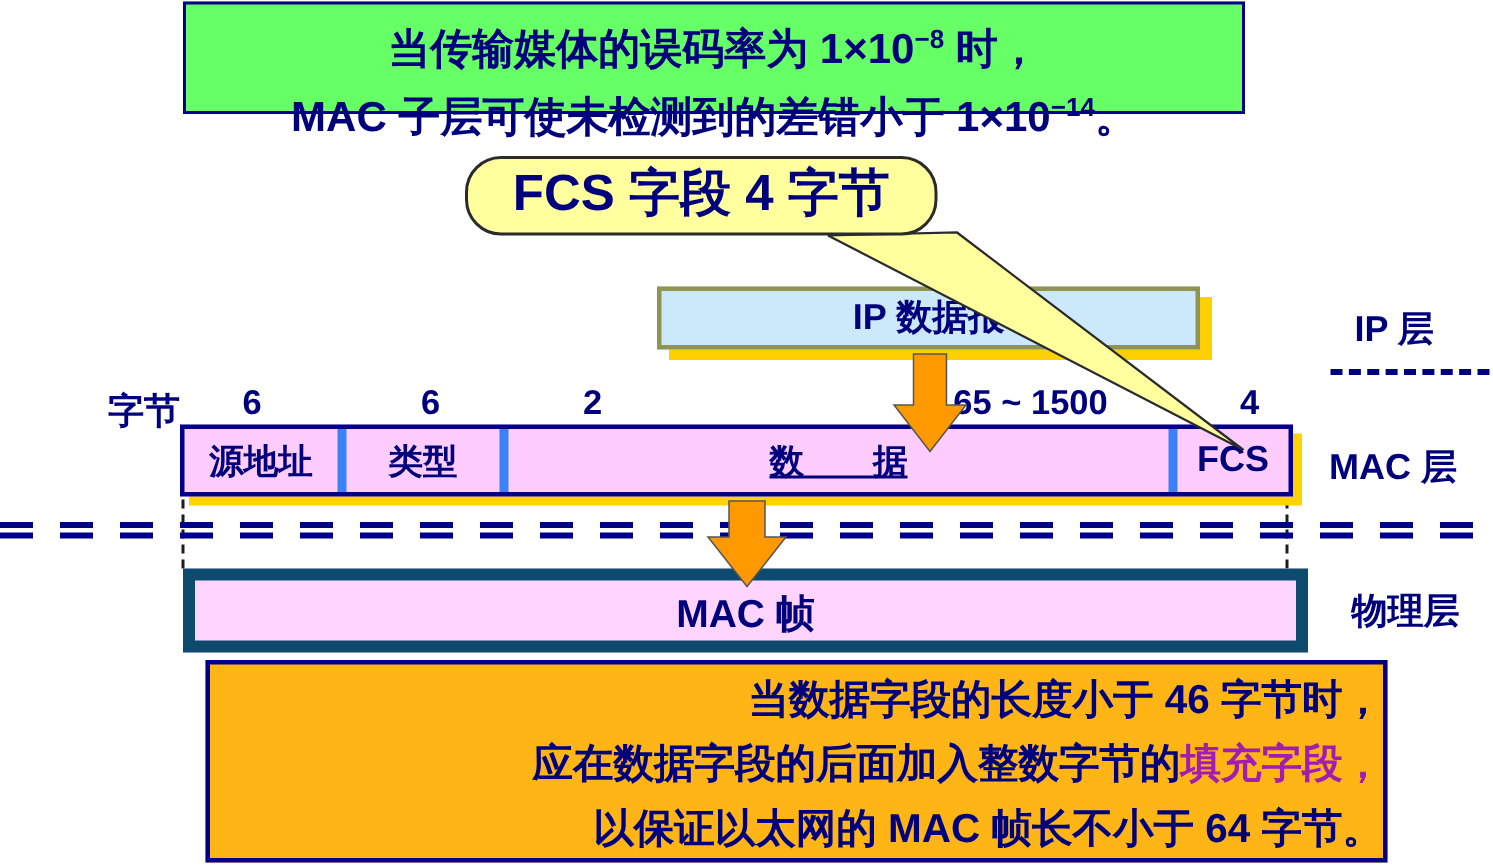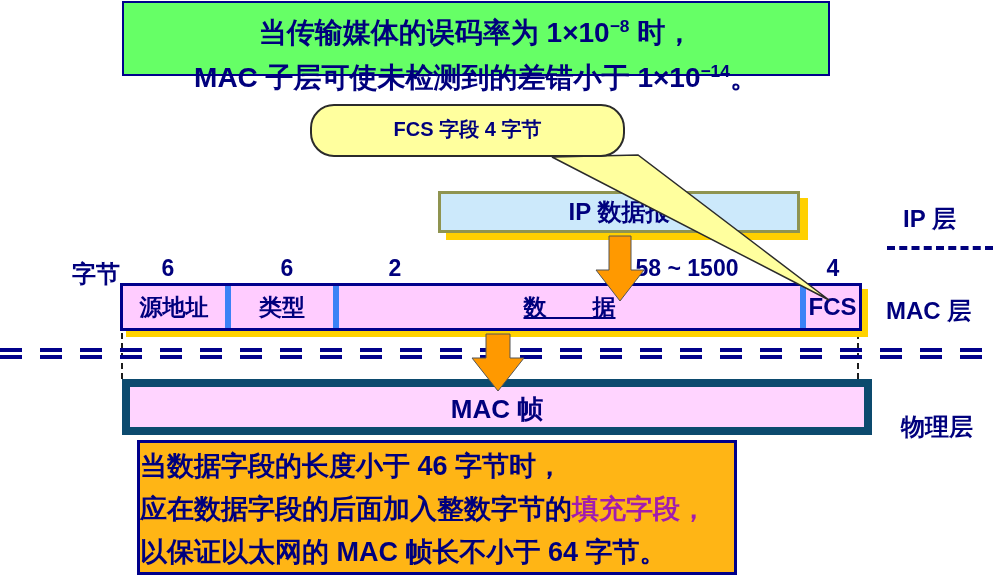--- a/index.html
+++ b/index.html
@@ -18,37 +18,37 @@
     box-sizing:border-box;text-align:center;
     font-size:28px;line-height:39px;padding-top:4px;
   }
   .green-box sup{font-size:0.62em;}
 
   
   .callout{
     left:310px;top:104px;width:315px;height:53px;
     background:#FFFF9E;border:2px solid #2b2b2b;border-radius:24px;
     box-sizing:border-box;text-align:center;
-    font-size:20px;line-height:47px;z-index:6;
+    font-size:34px;line-height:47px;z-index:6;
   }
 
   
   .ip-box{
     left:438px;top:191px;width:362px;height:42px;
     background:#CCE9FB;border:3px solid #8F9450;
     box-shadow:8px 7px 0 #FFD000;
     box-sizing:border-box;text-align:center;
     font-size:24px;line-height:36px;z-index:2;
   }
 
   
   .layer-label{font-size:24px;white-space:nowrap;z-index:3;}
   .lbl-ip{left:903px;top:203px;}
   .lbl-mac{left:886px;top:295px;}
-  .lbl-phy{left:901px;top:391px;margin-top:20px;}
+  .lbl-phy{left:901px;top:391px;}
 
   .ip-mac-dash{
     left:887px;top:246px;width:106px;height:0;
     border-top:4px dashed #00007D;z-index:1;
   }
 
   
   .unit-label{left:72px;top:258px;font-size:24px;}
   .byte-num{top:255px;height:26px;font-size:23px;text-align:center;z-index:3;}
   .bn0{left:138px;width:60px;}
@@ -67,21 +67,21 @@
   .frame-cell{
     box-sizing:border-box;height:100%;
     display:flex;align-items:center;justify-content:center;
     font-size:23px;white-space:nowrap;
   }
   .frame-cell + .frame-cell{border-left:6px solid #3b82f6;}
   .fc0{width:108px;}
   .fc1{width:102px;}
   .fc2{width:108px;}
   .fc3{flex:1;text-decoration:underline;}
-  .fc4{width:59px;font-size:24px;}
+  .fc4{width:80px;font-size:24px;}
 
   
   .v-dash{top:333px;height:46px;width:0;border-left:2px dashed #1d1d1d;z-index:1;}
   .vd-left{left:121px;}
   .vd-right{left:857px;}
 
   
   .dbl-dash{
     left:0;width:995px;height:3.5px;
     background:repeating-linear-gradient(to right,#00008B 0 22px,transparent 22px 40px);
@@ -93,23 +93,23 @@
   
   .phys-box{
     left:122px;top:379px;width:750px;height:56px;
     background:#FFD4FF;border:8px solid #0c4a6e;
     box-sizing:border-box;text-align:center;
     font-size:26px;line-height:45px;z-index:2;
   }
 
   
   .note-box{
-    left:137px;top:440px;width:600px;height:135px;
+    left:137px;top:440px;width:788px;height:135px;
     background:#FFB515;border:3px solid #00008B;
-    box-sizing:border-box;text-align:left;
+    box-sizing:border-box;text-align:right;
     font-size:27px;line-height:43px;padding-top:2px;z-index:2;
   }
   .note-box .red{color:#a21caf;}
 
   
   .overlay{left:0;top:0;width:995px;height:577px;z-index:5;pointer-events:none;}
 </style>
 </head>
 <body>
 
@@ -131,21 +131,21 @@
   <div class="abs layer-label lbl-ip">IP 层</div>
   <div class="abs layer-label lbl-mac">MAC 层</div>
   <div class="abs layer-label lbl-phy">物理层</div>
 
   <div class="abs ip-mac-dash"></div>
 
   <div class="abs unit-label">字节</div>
   <div class="abs byte-num bn0">6</div>
   <div class="abs byte-num bn1">6</div>
   <div class="abs byte-num bn2">2</div>
-  <div class="abs byte-num bn3">58 ~ 1500</div>
+  <div class="abs byte-num bn3">65 ~ 1500</div>
   <div class="abs byte-num bn4">4</div>
 
   <div class="abs frame-row">
     <div class="frame-cell fc1">源地址</div>
     <div class="frame-cell fc2">类型</div>
     <div class="frame-cell fc3">数　　据</div>
     <div class="frame-cell fc4">FCS</div>
   </div>
 
   <div class="abs v-dash vd-left"></div>

